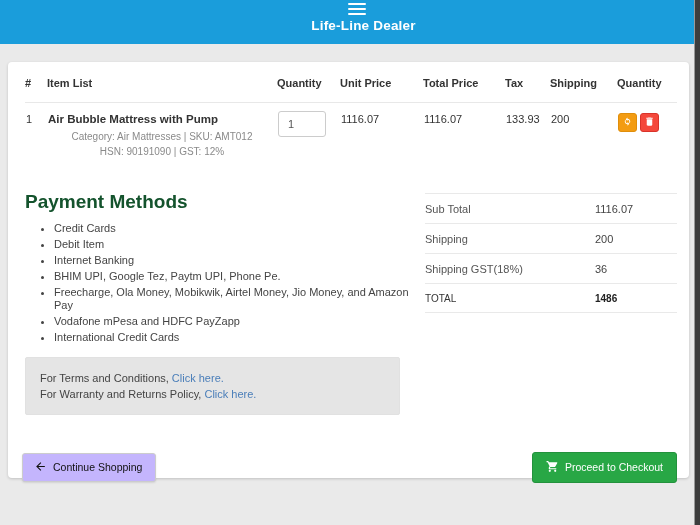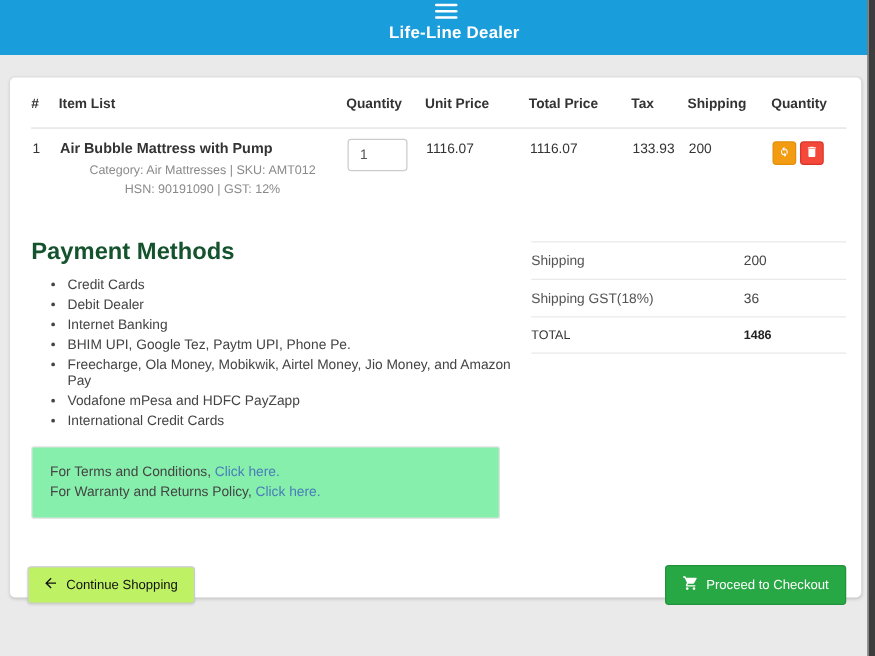--- a/index.html
+++ b/index.html
@@ -56,30 +56,30 @@
 
   .summary { width:252px; margin-top:2px; font-size:11px; color:#555; }
   .srow { display:flex; border-top:1px solid #e9e9e9; padding:9px 0 8px; }
   .srow .slabel { width:170px; }
   .srow .sval { flex:1; color:#444; }
   .srow.total { border-bottom:1px solid #e9e9e9; font-size:10px; }
   .srow.total .slabel { color:#333; }
   .srow.total .sval { font-weight:bold; color:#222; }
 
   .terms {
-    width:375px; margin-top:10px; background:#86efac;
+    width:375px; margin-top:10px; background:#e5e5e5;
     border:1px solid #e1e1e1; border-radius:2px;
     padding:12px 14px; font-size:11px; color:#444; line-height:16px;
   }
   .terms a { color:#4a7eb9; text-decoration:none; cursor:pointer; }
 
   .footer-row { display:flex; justify-content:space-between; align-items:center; margin-top:37px; }
   .btn-continue {
     display:inline-flex; align-items:center; gap:6px; cursor:pointer;
-    background:#bef264; border:1px solid #ccc; border-radius:3px;
+    background:#c4b5fd; border:1px solid #ccc; border-radius:3px;
     padding:6px 13px 6px 11px; font-size:10.5px; color:#111;
     box-shadow:0 1px 2px rgba(0,0,0,.1); margin-left:-3px;
     font-family:"Liberation Sans", sans-serif;
   }
   .btn-continue svg { width:13px; height:13px; fill:#111; }
   .btn-checkout {
     display:inline-flex; align-items:center; gap:6px; cursor:pointer;
     background:#28a745; border:1px solid #23923d; border-radius:3px;
     padding:7px 13px; font-size:10.5px; font-weight:normal; color:#fff;
     font-family:"Liberation Sans", sans-serif;
@@ -157,29 +157,33 @@
         </td>
       </tr>
     </tbody>
   </table>
 
   <div class="two-col">
     <div class="pm">
       <h2>Payment Methods</h2>
       <ul>
         <li>Credit Cards</li>
-        <li>Debit Dealer</li>
+        <li>Debit Item</li>
         <li>Internet Banking</li>
         <li>BHIM UPI, Google Tez, Paytm UPI, Phone Pe.</li>
         <li>Freecharge, Ola Money, Mobikwik, Airtel Money, Jio Money, and Amazon Pay</li>
         <li>Vodafone mPesa and HDFC PayZapp</li>
         <li>International Credit Cards</li>
       </ul>
     </div>
     <div class="summary">
+      <div class="srow">
+        <span class="slabel">Sub Total</span>
+        <span class="sval">1116.07</span>
+      </div>
       <div class="srow">
         <span class="slabel">Shipping</span>
         <span class="sval">200</span>
       </div>
       <div class="srow">
         <span class="slabel">Shipping GST(18%)</span>
         <span class="sval">36</span>
       </div>
       <div class="srow total">
         <span class="slabel">TOTAL</span>

